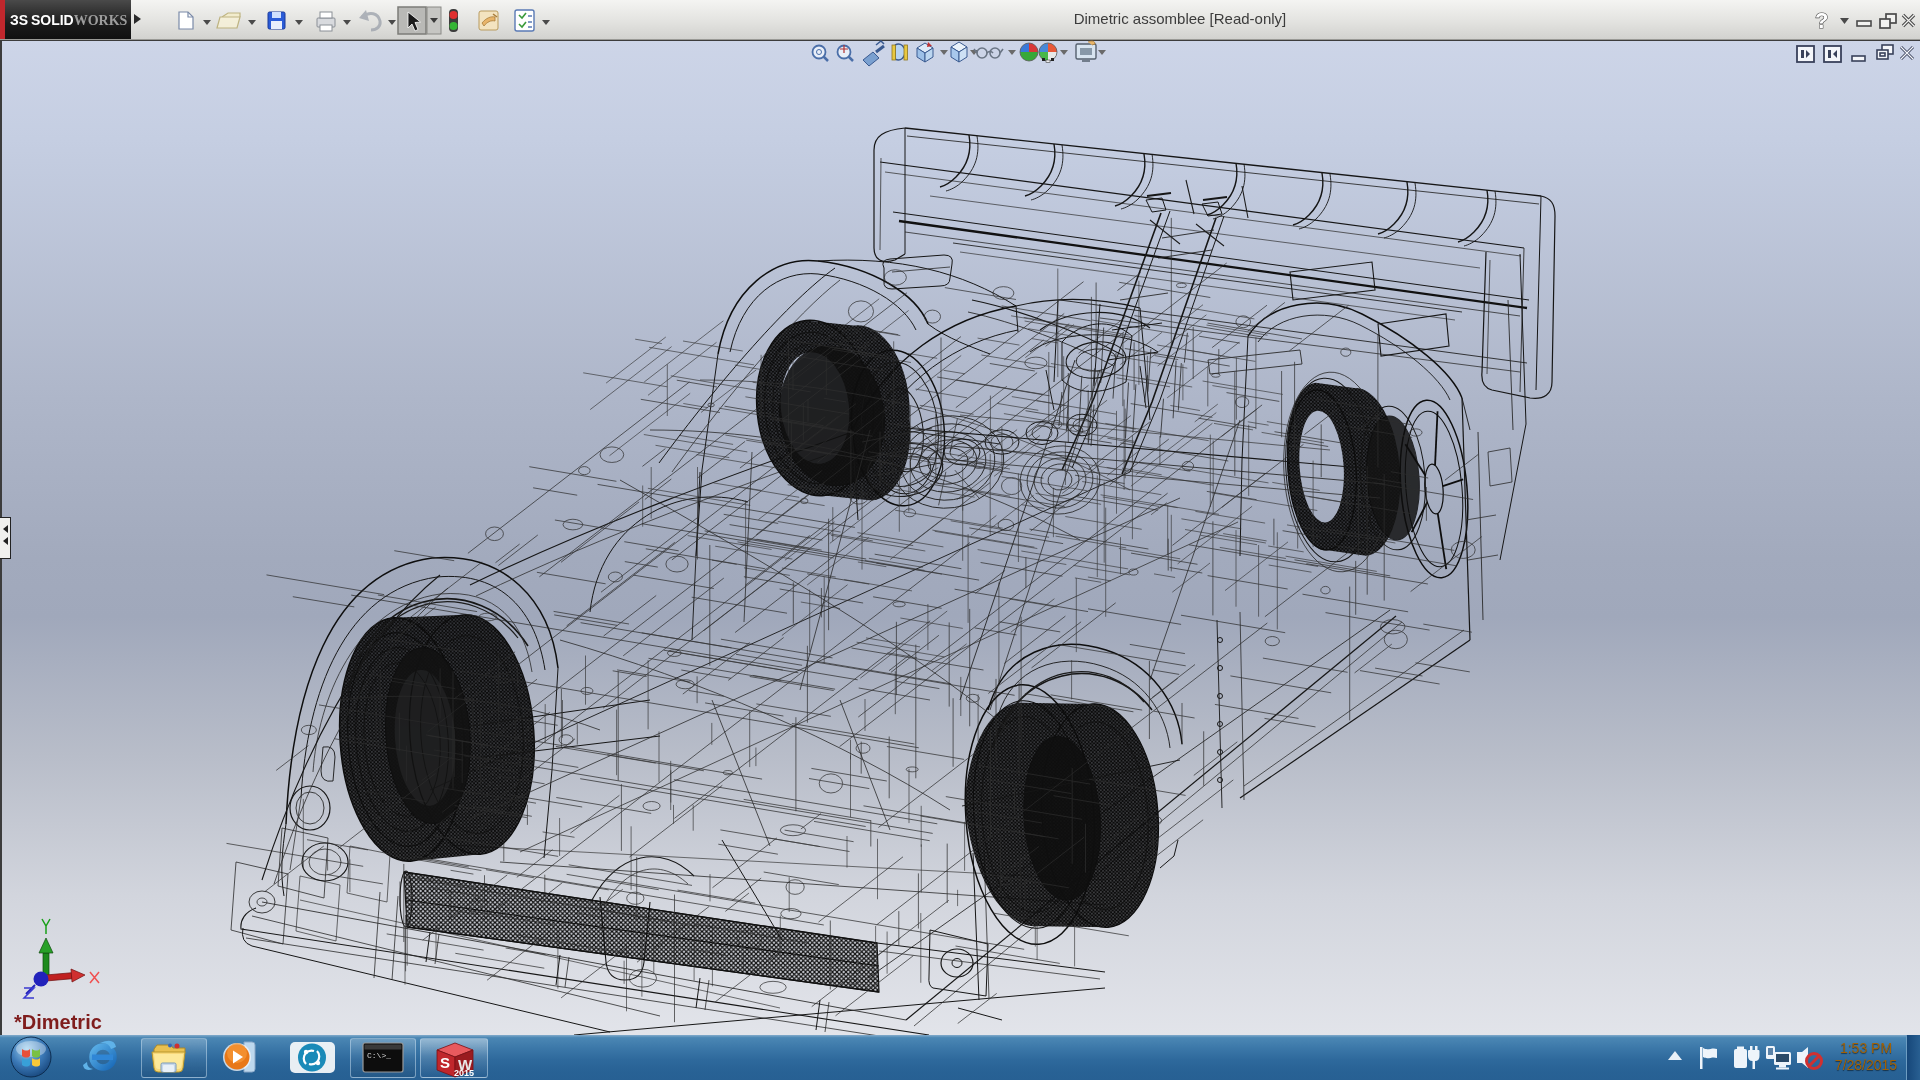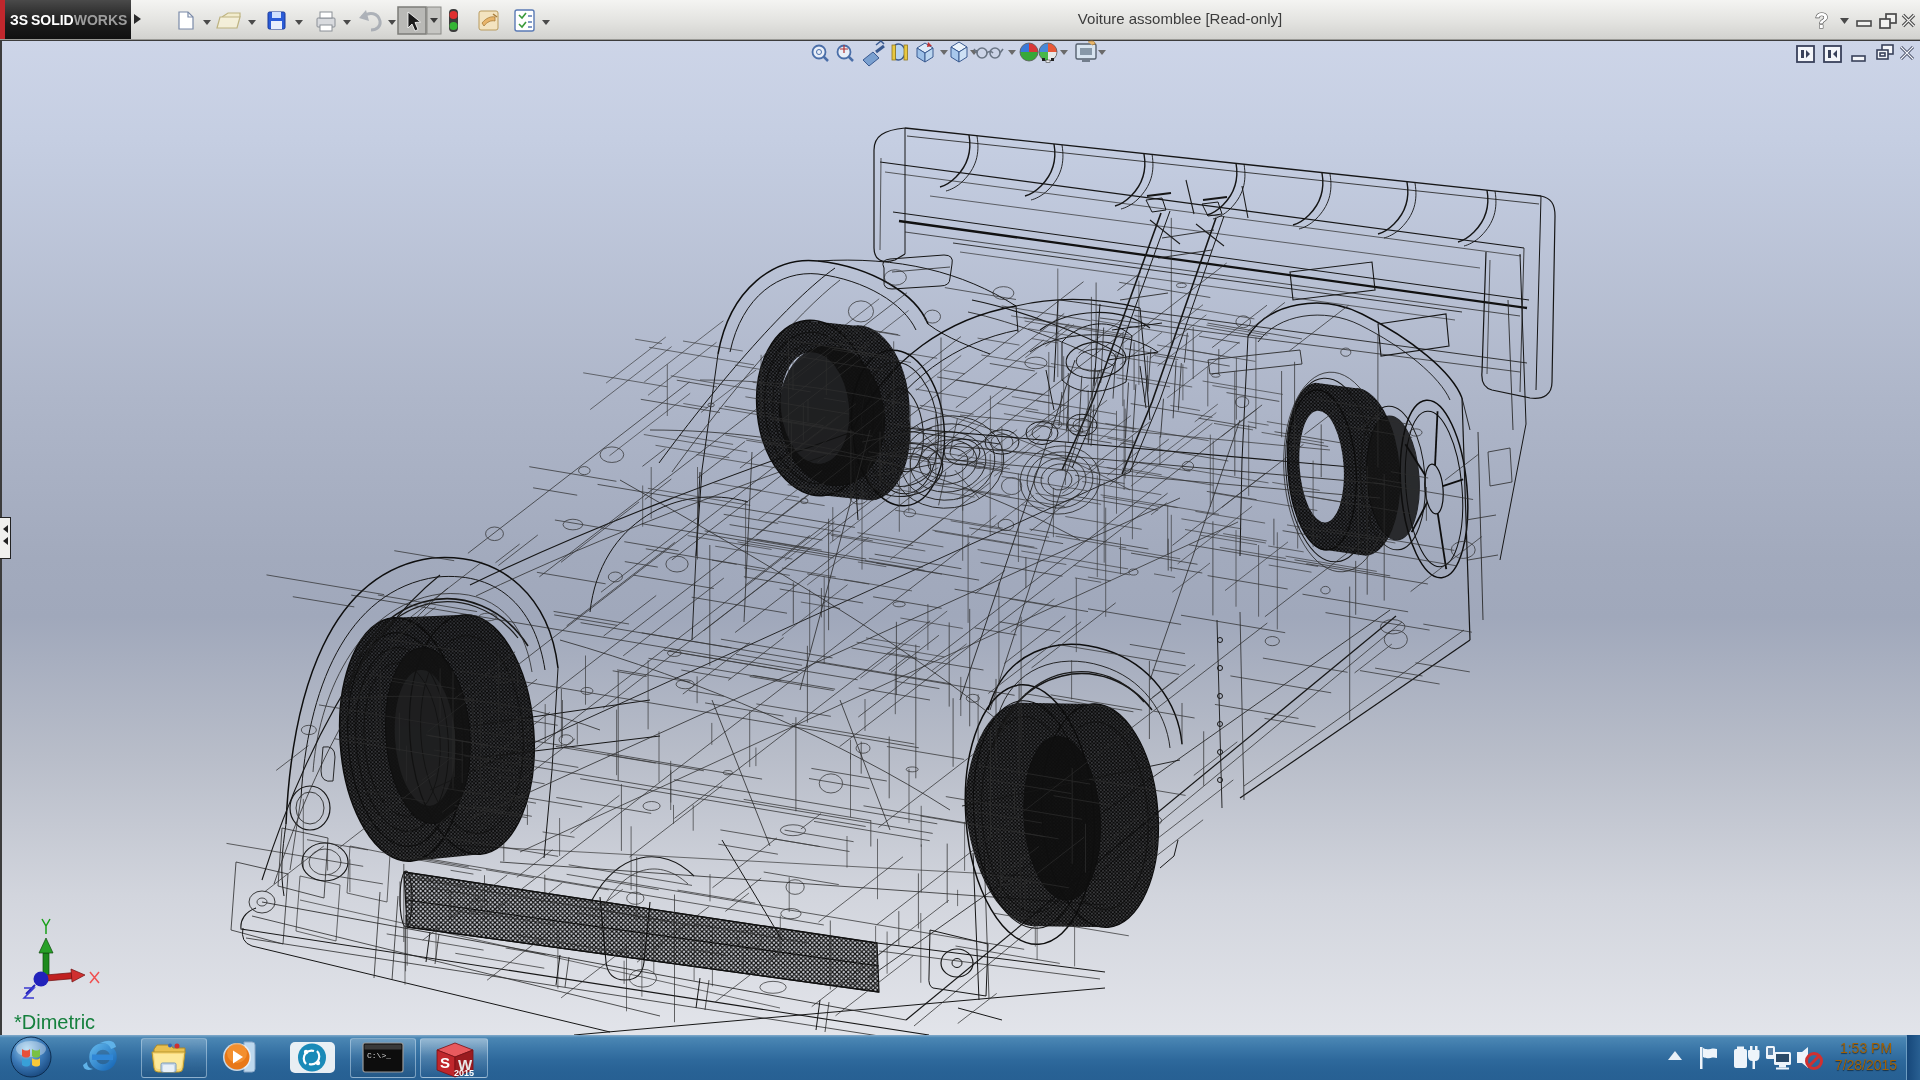--- a/index.html
+++ b/index.html
@@ -1,23 +1,23 @@
 <!DOCTYPE html>
 <html><head><meta charset="utf-8"><style>
 html,body{margin:0;padding:0;width:1920px;height:1080px;overflow:hidden;font-family:"Liberation Sans",sans-serif;}
 #titlebar{position:absolute;left:0;top:0;width:1920px;height:39px;background:linear-gradient(180deg,#f4f4f2 0%,#e3e3e0 55%,#d2d2cf 100%);border-bottom:1px solid #9a9a96;}
 #logo{position:absolute;left:0;top:0;width:131px;height:39px;background:linear-gradient(180deg,#4a4a4a,#1c1c1c 60%,#111);}
 #logo .red{position:absolute;left:0;top:0;width:5px;height:39px;background:#c1272d;}
 #logo .txt{position:absolute;left:10px;top:12px;color:#fff;font-size:14px;font-weight:bold;letter-spacing:0px;white-space:nowrap;}
-#logo .txt .w{color:#9d9d9d;}
+#logo .txt .w{color:#9d9d9d;font-family:Liberation Serif, serif;}
 .tbtri{position:absolute;left:134px;top:14px;width:0;height:0;border-left:7px solid #2a2a2a;border-top:5px solid transparent;border-bottom:5px solid transparent;}
 .title{position:absolute;left:560px;width:1240px;top:10px;text-align:center;font-size:15px;color:#3c3c3c;}
 #viewport{position:absolute;left:0;top:40px;width:1920px;height:995px;background:linear-gradient(180deg,#cdd5e8 0%,#c5cee2 10%,#aeb6c9 36%,#a2aabd 52%,#a0a8bb 58%,#b8bdc9 72%,#d2d5dd 86%,#e2e4ea 100%);border-left:2px solid #3c3c3c;box-sizing:border-box;}
 #vpborder{position:absolute;left:0;top:39px;width:1920px;height:2px;background:#3c3c3c;}
-#dimetric{position:absolute;left:14px;top:1011px;font-size:20px;color:#15803d;}
+#dimetric{position:absolute;left:14px;top:1011px;font-size:20px;color:#7f1d1d;font-weight:bold;}
 #taskbar{position:absolute;left:0;top:1035px;width:1920px;height:45px;background:linear-gradient(180deg,#82abcb 0%,#4b87b4 6%,#3b77a8 30%,#2e699c 55%,#286295 80%,#276093 100%);}
 .tbbtn{position:absolute;top:1038px;height:40px;border:1px solid rgba(190,215,235,0.55);border-radius:3px;background:linear-gradient(180deg,rgba(255,255,255,0.22),rgba(255,255,255,0.06) 45%,rgba(0,0,0,0.08));box-sizing:border-box;}
 svg{position:absolute;left:0;top:0;}
 #clock{position:absolute;left:1828px;top:1040px;width:76px;text-align:center;color:#a16207;font-size:14px;line-height:17px;text-shadow:0 1px 1px rgba(0,0,0,0.5);}
 #showdesk{position:absolute;left:1906px;top:1035px;width:14px;height:45px;background:linear-gradient(90deg,#16477a,#2a6193);border-left:1px solid #6d9dc2;}
 </style></head><body>
 <div id="viewport"></div>
 <svg width="1920" height="1080" viewBox="0 0 1920 1080">
 <defs>
 <pattern id="tread" width="3.5" height="3.5" patternUnits="userSpaceOnUse">
@@ -1060,21 +1060,21 @@
       </g>
 </g>
 </svg>
 <div id="vpborder"></div>
 <div id="titlebar"></div>
 <div id="logo">
     <div class="red"></div>
     <div class="txt">ЗS SOLID<span class="w">WORKS</span></div>
   </div>
 <div class="tbtri"></div>
-<div class="title">Voiture assomblee [Read-only]</div>
+<div class="title">Dimetric assomblee [Read-only]</div>
 <svg width="1920" height="40" viewBox="0 0 1920 40" style="left:0;top:0;z-index:5">
     <g>
       <path d="M179,12 h9 l5,5 v12 h-14 z" fill="#fff" stroke="#7a8aa8" stroke-width="1.2"></path>
       <path d="M188,12 v5 h5" fill="none" stroke="#7a8aa8" stroke-width="1.2"></path>
     </g>
     <path d="M203,20 l8,0 l-4,5 z" fill="#4a4a4a"></path>
     <g opacity="0.8">
       <path d="M222,17 l6,-4 12,0 0,4" fill="#f5edc8" stroke="#b5a86a" stroke-width="1.2"></path>
       <path d="M220,17 h20 l-3,11 h-20 z" fill="#f8f2d8" stroke="#b5a86a" stroke-width="1.2"></path>
     </g>

